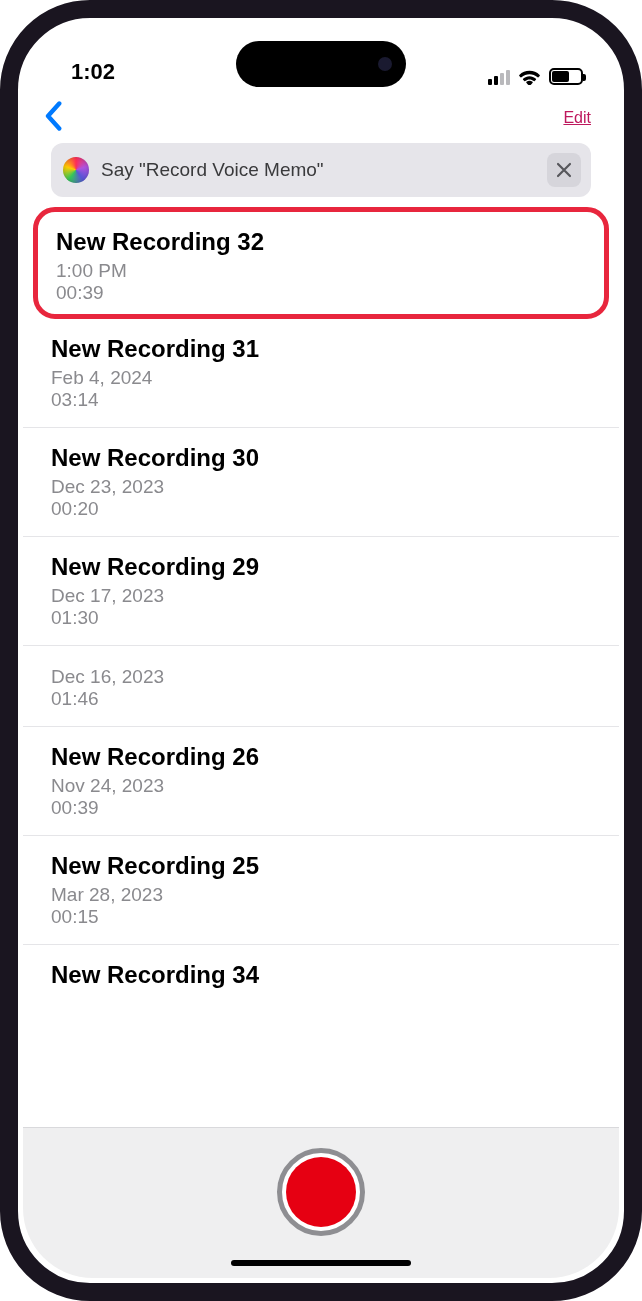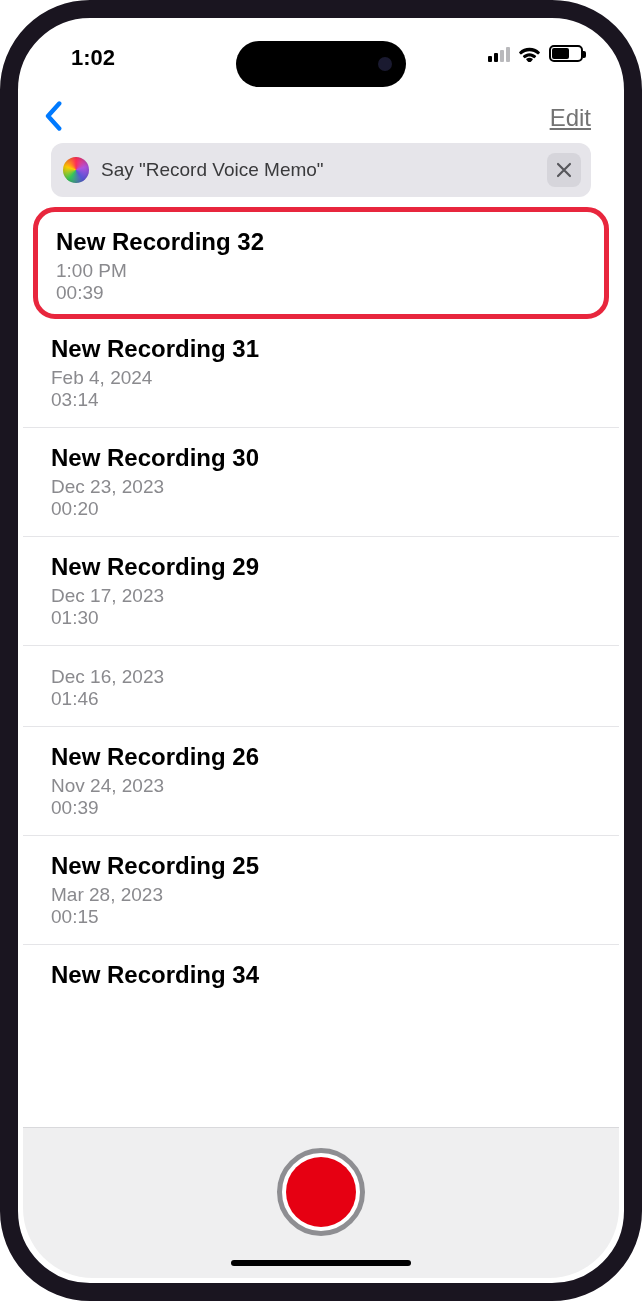--- a/index.html
+++ b/index.html
@@ -41,21 +41,21 @@
     align-items:center;
     justify-content:flex-end;
     padding-right:14px;
   }
   .island-dot{
     width:14px;height:14px;border-radius:50%;background:#1a1a30;
   }
   .status-bar {
     display: flex;
     justify-content: space-between;
-    align-items: flex-start;
+    align-items: flex-end;
     padding: 22px 36px 8px 48px;
     height: 70px;
     font-weight: 600;
     font-size: 22px;
   }
   .status-right { display: flex; align-items: center; gap: 8px; }
   .signal-bars { display: flex; align-items: flex-end; gap: 2px; height: 16px;}
   .signal-bars span { width: 4px; background: #000; border-radius: 1px;}
   .signal-bars span.dim { background: #b9b9bc; }
   .b1{height:6px}.b2{height:9px}.b3{height:12px}.b4{height:15px}
@@ -67,21 +67,21 @@
     content:""; position:absolute; right:-5px; top:4px; width:3px; height:7px; background:#000; border-radius:0 2px 2px 0;
   }
   .battery-fill{ position:absolute; left:1px; top:1px; bottom:1px; width:55%; background:#000; border-radius:2px;}
   .nav-bar {
     display: flex;
     justify-content: space-between;
     align-items: center;
     padding: 8px 28px 8px 20px;
   }
   .back-chevron { color: #007aff; }
-  .edit-link { color: #737373; font-size: 24px; text-decoration: underline; margin-left: 20px; }
+  .edit-link { color: #be185d; font-size: 16px; text-decoration: underline; margin-left: 20px; }
   .page-title {
     font-size: 44px;
     font-weight: 800;
     padding: 12px 28px 16px 28px;
     letter-spacing: -0.5px;
   }
   .siri-bar {
     margin: 0 28px 4px 28px;
     background: #e6e5ea;
     border-radius: 12px;

